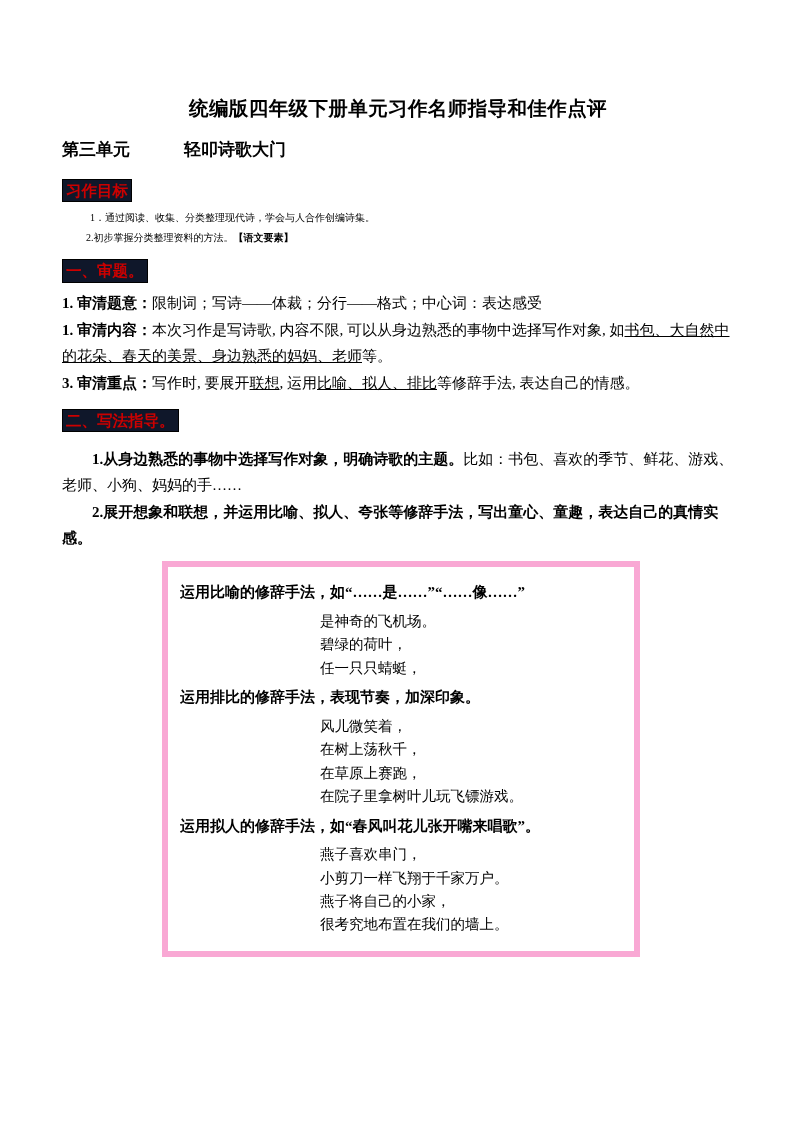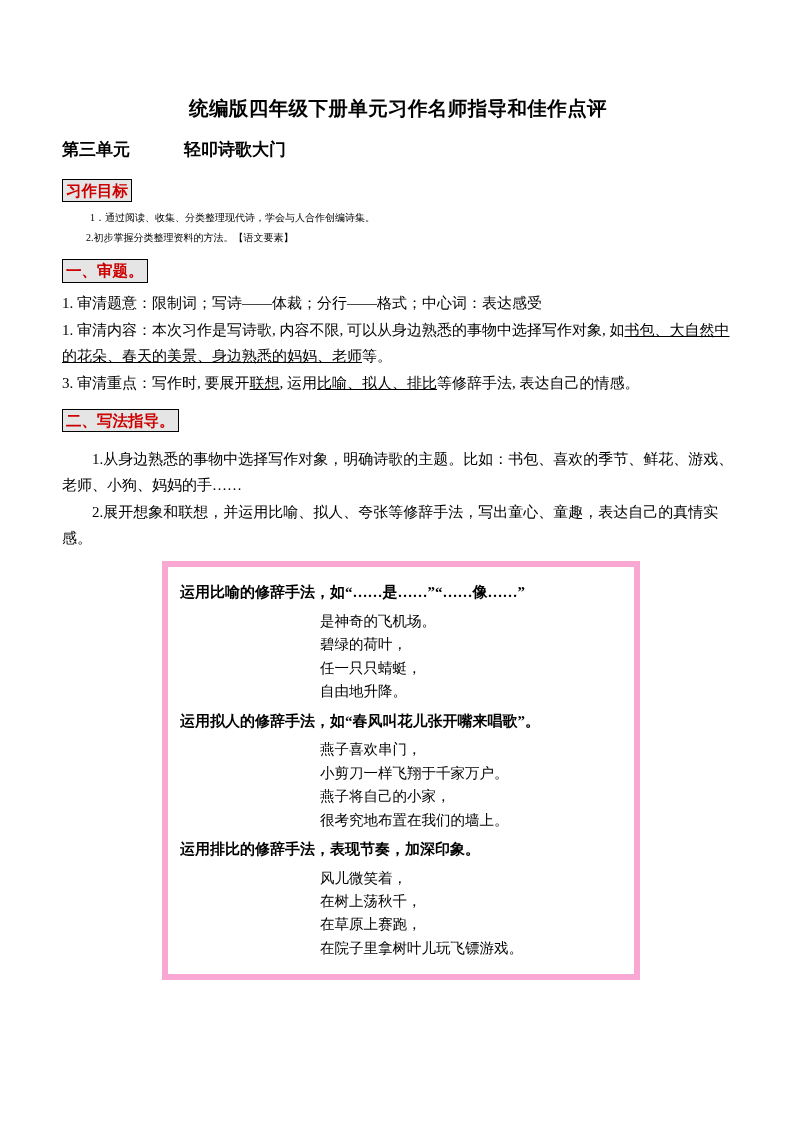--- a/index.html
+++ b/index.html
@@ -33,21 +33,21 @@
     text-align: left;
     font-size: 17px;
     font-weight: bold;
     margin: 0 0 18px 0;
   }
   .doc-subtitle .gap {
     display: inline-block;
     width: 54px;
   }
   .hl-red {
-    background: #e5e5e5;
+    background: #0f172a;
     font-weight: bold;
     color: #cc0000;
   }
   .section-label {
     margin: 0 0 8px 0;
     font-size: 15.5px;
   }
   .section-label .hl, .section-label .hl-red {
     padding: 1px 3px;
     border: 1px solid #000;
@@ -57,21 +57,21 @@
   .goal-line {
     font-size: 10px;
     margin: 3px 0 3px 0;
     text-indent: 28px;
     line-height: 1.65;
   }
   .goal-line.second {
     text-indent: 24px;
   }
   .bold {
-    font-weight: normal;
+    font-weight: bold;
   }
   .para {
     font-size: 15px;
     line-height: 1.7;
     margin: 2px 0 2px 0;
   }
   .para-indent {
     text-indent: 30px;
   }
   .u {
@@ -153,34 +153,33 @@
     <span class="bold">2.展开想象和联想，并运用比喻、拟人、夸张等修辞手法，写出童心、童趣，表达自己的真情实感。</span>
   </div>
 
   <div class="example-box">
 
     <div class="ex-block">
       <div class="ex-head">运用比喻的修辞手法，如“……是……”“……像……”</div>
       <div class="ex-line">是神奇的飞机场。</div>
       <div class="ex-line">碧绿的荷叶，</div>
       <div class="ex-line">任一只只蜻蜓，</div>
-      <div class="ex-line">自由地升降。</div>
+    </div>
+
+    <div class="ex-block">
+      <div class="ex-head">运用排比的修辞手法，表现节奏，加深印象。</div>
+      <div class="ex-line">风儿微笑着，</div>
+      <div class="ex-line">在树上荡秋千，</div>
+      <div class="ex-line">在草原上赛跑，</div>
+      <div class="ex-line">在院子里拿树叶儿玩飞镖游戏。</div>
     </div>
 
     <div class="ex-block">
       <div class="ex-head">运用拟人的修辞手法，如“春风叫花儿张开嘴来唱歌”。</div>
       <div class="ex-line">燕子喜欢串门，</div>
       <div class="ex-line">小剪刀一样飞翔于千家万户。</div>
       <div class="ex-line">燕子将自己的小家，</div>
       <div class="ex-line">很考究地布置在我们的墙上。</div>
     </div>
 
-    <div class="ex-block">
-      <div class="ex-head">运用排比的修辞手法，表现节奏，加深印象。</div>
-      <div class="ex-line">风儿微笑着，</div>
-      <div class="ex-line">在树上荡秋千，</div>
-      <div class="ex-line">在草原上赛跑，</div>
-      <div class="ex-line">在院子里拿树叶儿玩飞镖游戏。</div>
-    </div>
-
   </div>
 
 </div>
 
 </body></html>

